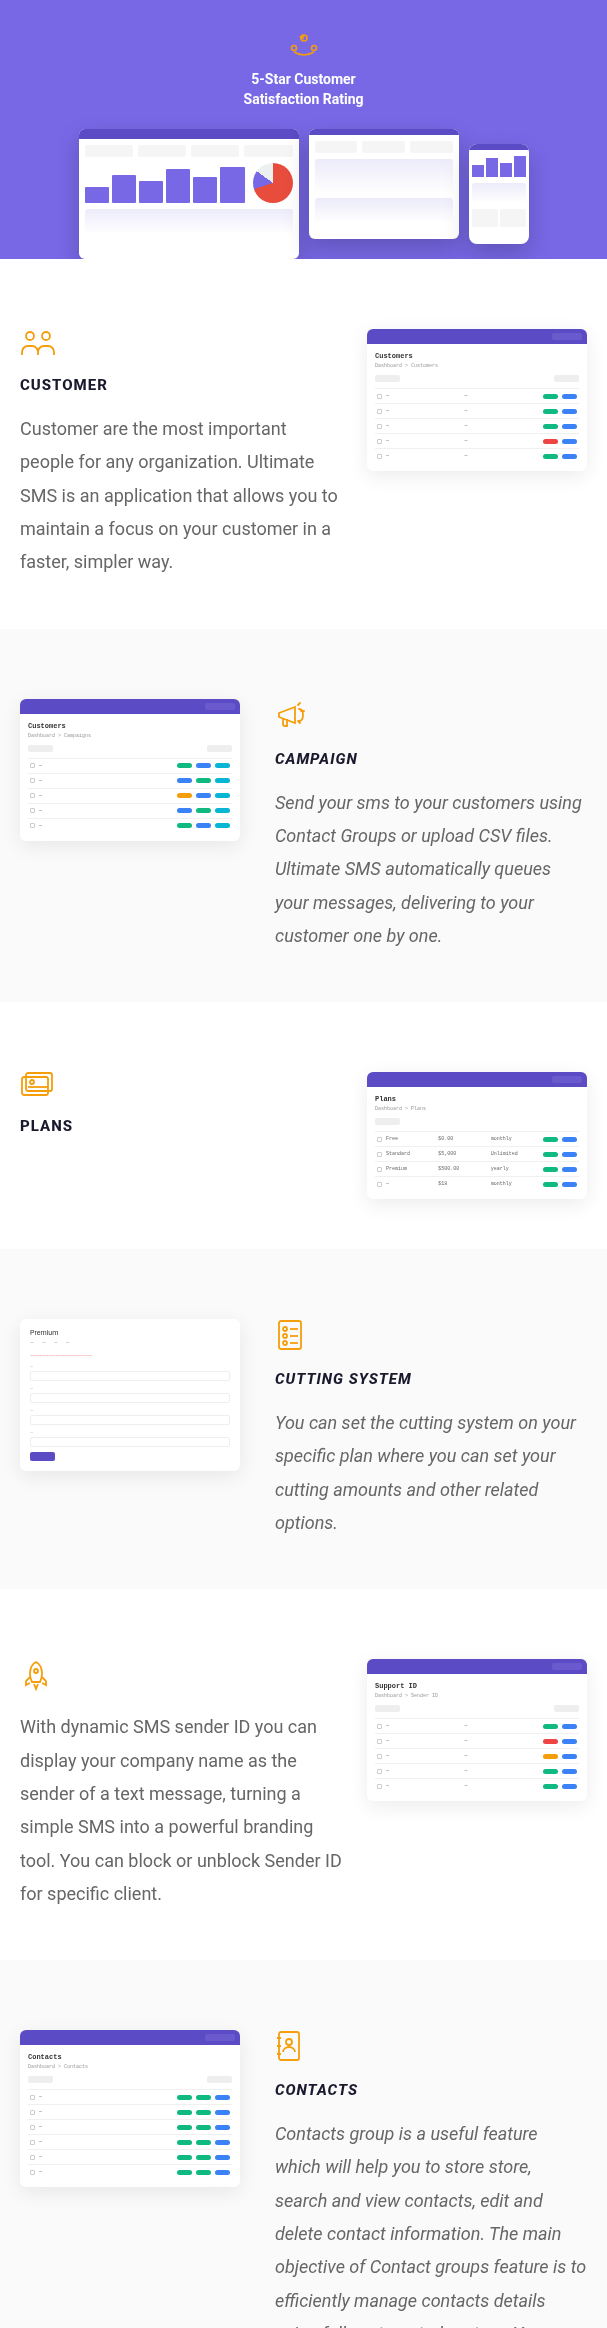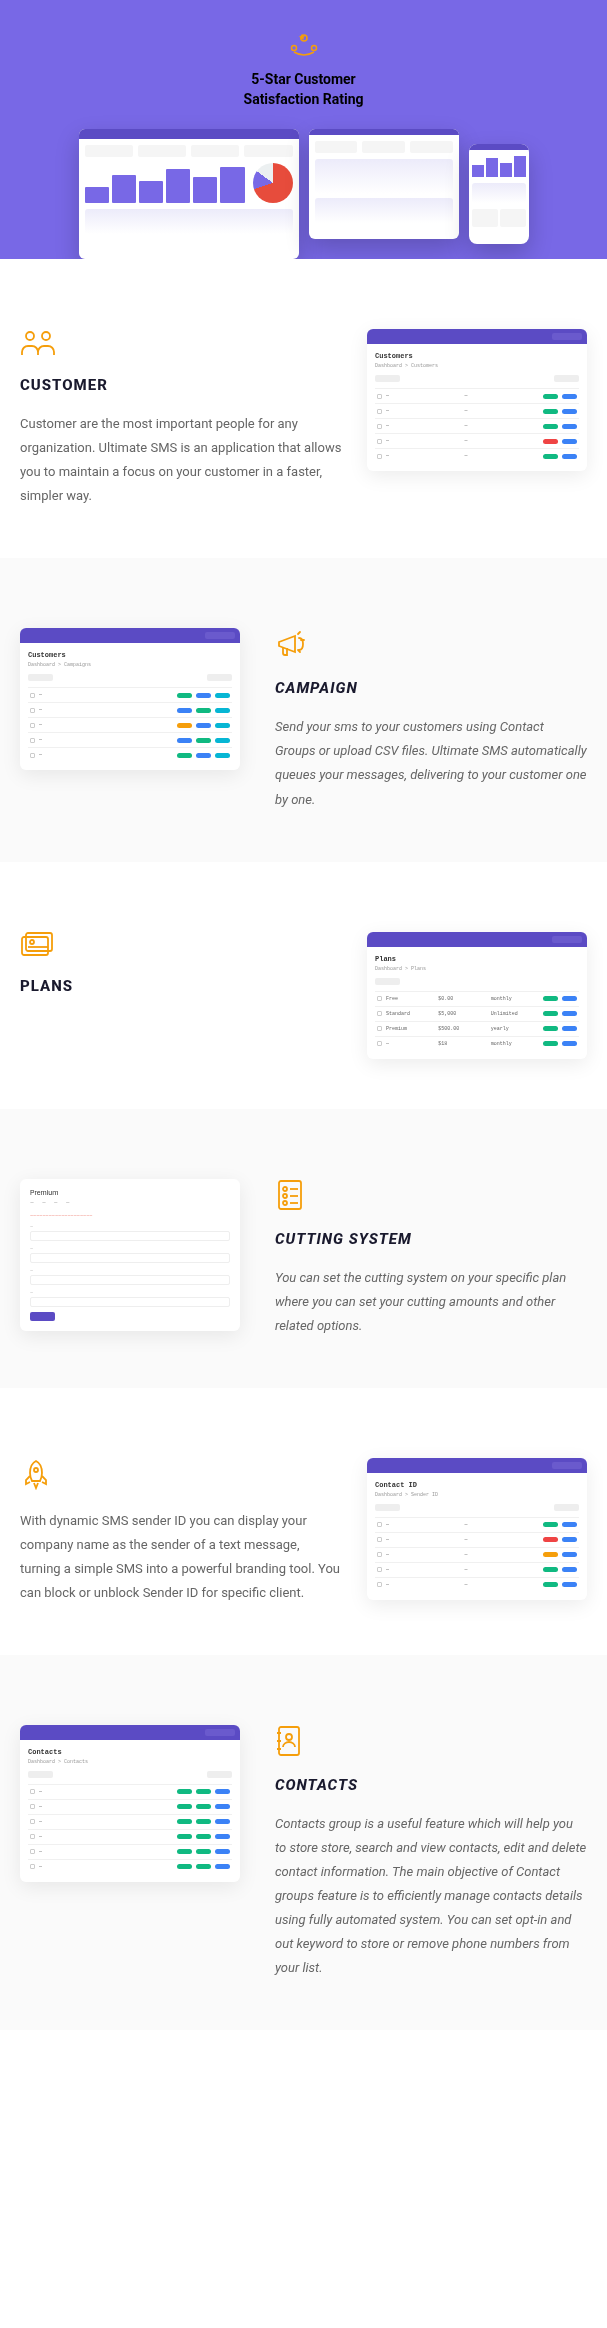--- a/index.html
+++ b/index.html
@@ -18,21 +18,21 @@
       position: relative;
       overflow: hidden;
     }
     .hero-features {
       display: flex;
       justify-content: space-around;
       padding: 10px 30px 20px;
     }
     .hero-feature {
       text-align: center;
-      color: #000000;
+      color: #ffffff;
     }
     .hero-icon {
       display: flex;
       justify-content: center;
       margin-bottom: 10px;
       color: #f59e0b;
     }
     .hero-feature-title {
       font-size: 14px;
       font-weight: 700;
@@ -151,21 +151,21 @@
       color: #f59e0b;
     }
     .section-title {
       font-size: 15px;
       font-weight: 800;
       letter-spacing: 1px;
       color: #1a1a2e;
       margin-bottom: 18px;
     }
     .section-text {
-      font-size: 13px;
+      font-size: 18px;
       line-height: 1.85;
       color: #666;
     }
     .section-image {
       width: 220px;
       flex-shrink: 0;
     }
     .table-mock {
       background: #fff;
       border-radius: 6px;
@@ -588,21 +588,21 @@
       </svg>
     </div>
     <p class="section-text">With dynamic SMS sender ID you can display your company name as the sender of a text message, turning a simple SMS into a powerful branding tool. You can block or unblock Sender ID for specific client.</p>
   </div>
   <div class="section-image">
     <div class="table-mock">
       <div class="table-mock-header">
           <div class="table-mock-action"></div>
         </div>
       <div class="table-mock-body">
-        <div class="table-mock-title">Contact ID</div>
+        <div class="table-mock-title">Support ID</div>
         <div class="table-mock-breadcrumb">Dashboard &gt; Sender ID</div>
         <div class="table-mock-toolbar">
             <div class="table-mock-btn"></div>
             <div class="table-mock-btn"></div>
           </div>
         <div class="table-mock-row">
             <div class="table-mock-check"></div>
             <div class="table-mock-cell">—</div>
             <div class="table-mock-cell">—</div>
             <div class="badge badge-green"></div>

